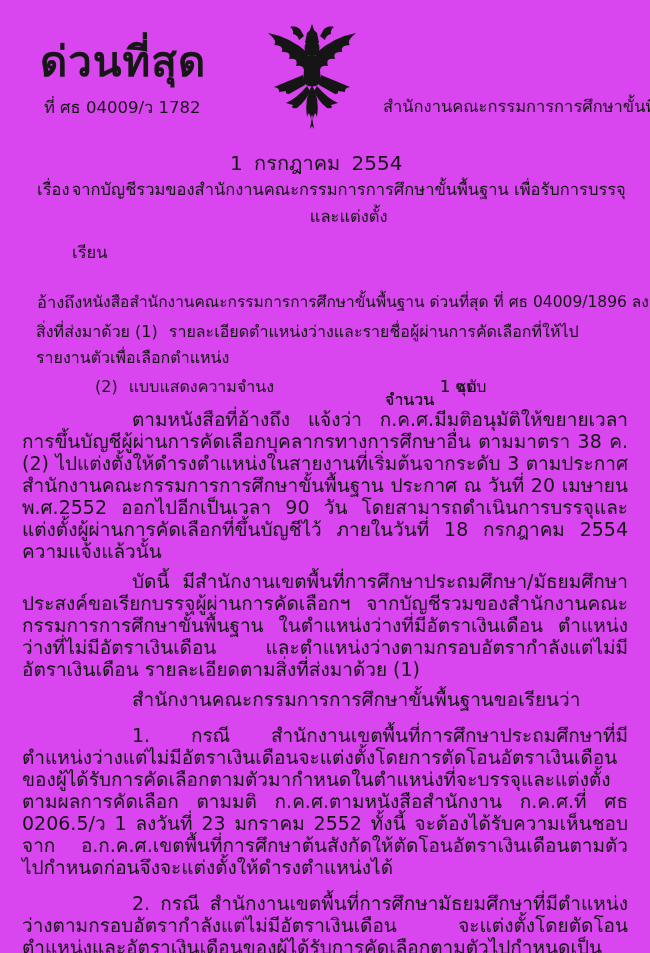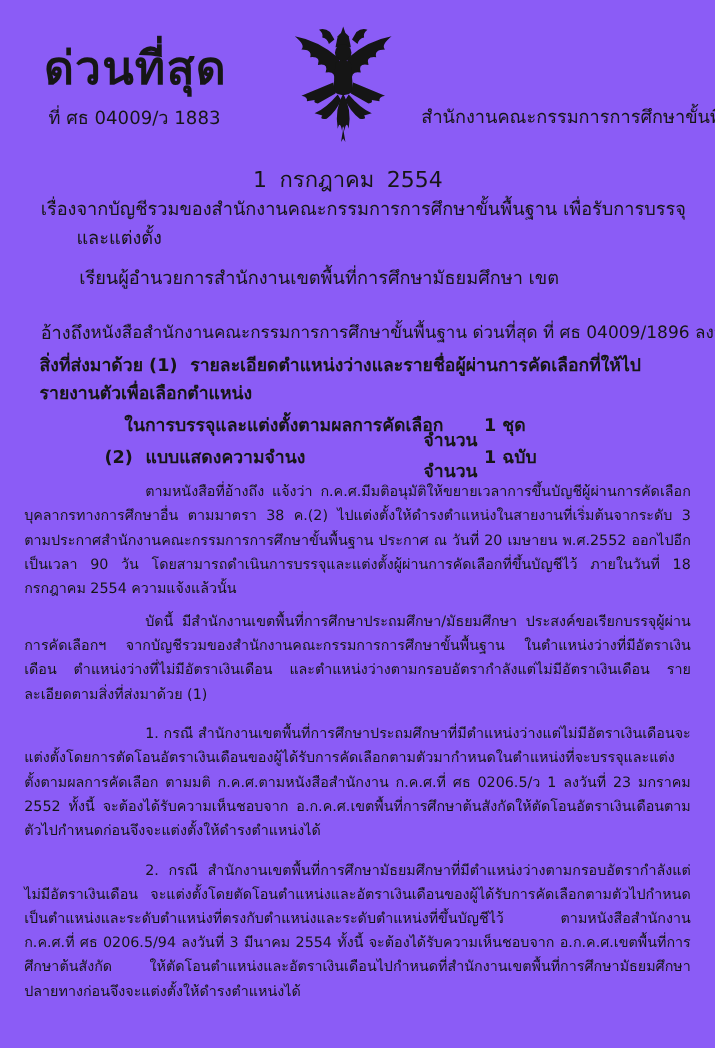--- a/index.html
+++ b/index.html
@@ -4,21 +4,21 @@
 <style>
   html, body { margin: 0; padding: 0; }
   body {
     width: 650px; height: 953px;
     background: #ffffff;
     color: #161616;
     font-family: "DejaVu Sans", "Liberation Sans", sans-serif;
     overflow: hidden;
     position: relative;
   }
-  .page { position: absolute; inset: 0; background: #8b5cf6; }
+  .page { position: absolute; inset: 0; background: #d946ef; }
 
   
   .stamp {
     position: absolute; left: 40px; top: 28px;
     font-size: 42px; font-weight: bold; letter-spacing: 1px;
     white-space: nowrap;
   }
   .refno {
     position: absolute; left: 44px; top: 94px;
     font-size: 16.5px; white-space: nowrap;
@@ -36,51 +36,51 @@
   }
 
   
   .letter { position: absolute; left: 22px; top: 176px; width: 606px; }
 
   .field { display: flex; align-items: flex-start; padding-left: 15px; font-size: 16.5px; }
   .flabel { flex: 0 0 auto; }
   .fval { flex: 1 1 auto; }
   .fline { display: block; }
 
-  .f-subject { line-height: 27px; }
+  .f-subject { line-height: 27px; text-align: center; }
   .f-subject .flabel { min-width: 30px; }
   .f-to { margin-top: 8px; line-height: 29px; }
   .f-to .flabel { min-width: 26px; margin-left: 35px; }
   .f-ref { margin-top: 22px; line-height: 27px; }
   .f-ref .flabel { min-width: 36px; }
   .f-ref .fval { font-size: 15.5px; white-space: nowrap; }
 
-  .encl-row { position: relative; padding-left: 14px; font-size: 16px; line-height: 26px; margin-top: 3px; font-weight: bold; }
+  .encl-row { position: relative; padding-left: 14px; font-size: 16px; line-height: 26px; margin-top: 3px; }
   .encl-label { display: inline-block; min-width: 57px; }
   .encl-num { display: inline-block; margin-right: 6px; }
   .encl-indent2 { padding-left: 91px; }
   .encl-indent1 { padding-left: 73px; }
   .qty-label { position: absolute; left: 363px; top: 13px; text-align: center; }
   .qty-val  { position: absolute; left: 418px; top: 0; }
 
   .para {
-    margin: 8px 0 0 0; font-size: 13px; line-height: 22px;
+    margin: 8px 0 0 0; font-size: 19px; line-height: 22px;
     text-align: justify; text-indent: 110px;
   }
   .para.tight { margin-top: 14px; }
   .para.lead-only { text-align: left; }
 </style>
 </head>
 <body>
 
 <div class="page">
 
   <div class="stamp">ด่วนที่สุด</div>
 
-  <div class="refno">ที่ ศธ 04009/ว 1883</div>
+  <div class="refno">ที่ ศธ 04009/ว 1782</div>
 
   <div class="emblem">
     <svg viewBox="0 0 100 112" xmlns="http://www.w3.org/2000/svg" aria-hidden="true">
       <g fill="#151515">
         <path d="M50 1 L53 10 L50 8 L47 10 Z"></path>
         <path d="M45 10 Q50 3 55 10 L57 20 L43 20 Z"></path>
         <path d="M38 6 Q33 2 28 4 Q32 7 31 11 Q36 12 37 17 L42 13 Z"></path>
         <path d="M62 6 Q67 2 72 4 Q68 7 69 11 Q64 12 63 17 L58 13 Z"></path>
         <ellipse cx="50" cy="25" rx="7.5" ry="8"></ellipse>
         <path d="M46 30 Q28 14 6 10 Q16 18 12 22 Q22 22 20 29 Q30 28 27 36 Q37 34 34 43 Q43 41 42 50 L48 54 Z"></path>
@@ -107,45 +107,44 @@
     <div class="field f-subject">
       <span class="flabel">เรื่อง</span>
       <span class="fval">
         <span class="fline">จากบัญชีรวมของสำนักงานคณะกรรมการการศึกษาขั้นพื้นฐาน  เพื่อรับการบรรจุและแต่งตั้ง</span>
       </span>
     </div>
 
     <div class="field f-to">
       <span class="flabel">เรียน</span>
       <span class="fval">
-        <span class="fline">ผู้อำนวยการสำนักงานเขตพื้นที่การศึกษามัธยมศึกษา  เขต</span>
       </span>
     </div>
 
     <div class="field f-ref">
       <span class="flabel">อ้างถึง</span>
       <span class="fval">หนังสือสำนักงานคณะกรรมการการศึกษาขั้นพื้นฐาน ด่วนที่สุด  ที่ ศธ 04009/1896  ลงวันที่ 25 เมษายน 2554</span>
     </div>
 
     <div class="encl-row">
       <span class="encl-label">สิ่งที่ส่งมาด้วย</span>
       <span class="encl-num">(1)</span>
       <span>รายละเอียดตำแหน่งว่างและรายชื่อผู้ผ่านการคัดเลือกที่ให้ไปรายงานตัวเพื่อเลือกตำแหน่ง</span>
     </div>
     <div class="encl-row encl-indent2">
-      <span>ในการบรรจุและแต่งตั้งตามผลการคัดเลือก</span>
       <span class="qty-label">จำนวน</span>
       <span class="qty-val">1 ชุด</span>
     </div>
     <div class="encl-row encl-indent1">
       <span class="encl-num">(2)</span>
       <span>แบบแสดงความจำนง</span>
       <span class="qty-label">จำนวน</span>
       <span class="qty-val">1 ฉบับ</span>
     </div>
 
     <p class="para">ตามหนังสือที่อ้างถึง แจ้งว่า ก.ค.ศ.มีมติอนุมัติให้ขยายเวลาการขึ้นบัญชีผู้ผ่านการคัดเลือกบุคลากรทางการศึกษาอื่น ตามมาตรา 38 ค.(2) ไปแต่งตั้งให้ดำรงตำแหน่งในสายงานที่เริ่มต้นจากระดับ 3 ตามประกาศสำนักงานคณะกรรมการการศึกษาขั้นพื้นฐาน  ประกาศ ณ วันที่ 20 เมษายน พ.ศ.2552  ออกไปอีกเป็นเวลา 90 วัน โดยสามารถดำเนินการบรรจุและแต่งตั้งผู้ผ่านการคัดเลือกที่ขึ้นบัญชีไว้ ภายในวันที่ 18 กรกฎาคม 2554  ความแจ้งแล้วนั้น</p>
     <p class="para">บัดนี้ มีสำนักงานเขตพื้นที่การศึกษาประถมศึกษา/มัธยมศึกษา  ประสงค์ขอเรียกบรรจุผู้ผ่านการคัดเลือกฯ จากบัญชีรวมของสำนักงานคณะกรรมการการศึกษาขั้นพื้นฐาน ในตำแหน่งว่างที่มีอัตราเงินเดือน  ตำแหน่งว่างที่ไม่มีอัตราเงินเดือน  และตำแหน่งว่างตามกรอบอัตรากำลังแต่ไม่มีอัตราเงินเดือน  รายละเอียดตามสิ่งที่ส่งมาด้วย (1)</p>
+    <p class="para lead-only">สำนักงานคณะกรรมการการศึกษาขั้นพื้นฐานขอเรียนว่า</p>
     <p class="para tight">1. กรณี สำนักงานเขตพื้นที่การศึกษาประถมศึกษาที่มีตำแหน่งว่างแต่ไม่มีอัตราเงินเดือนจะแต่งตั้งโดยการตัดโอนอัตราเงินเดือนของผู้ได้รับการคัดเลือกตามตัวมากำหนดในตำแหน่งที่จะบรรจุและแต่งตั้งตามผลการคัดเลือก  ตามมติ ก.ค.ศ.ตามหนังสือสำนักงาน ก.ค.ศ.ที่ ศธ 0206.5/ว 1 ลงวันที่ 23 มกราคม 2552  ทั้งนี้ จะต้องได้รับความเห็นชอบจาก  อ.ก.ค.ศ.เขตพื้นที่การศึกษาต้นสังกัดให้ตัดโอนอัตราเงินเดือนตามตัวไปกำหนดก่อนจึงจะแต่งตั้งให้ดำรงตำแหน่งได้</p>
     <p class="para tight">2. กรณี สำนักงานเขตพื้นที่การศึกษามัธยมศึกษาที่มีตำแหน่งว่างตามกรอบอัตรากำลังแต่ไม่มีอัตราเงินเดือน  จะแต่งตั้งโดยตัดโอนตำแหน่งและอัตราเงินเดือนของผู้ได้รับการคัดเลือกตามตัวไปกำหนดเป็นตำแหน่งและระดับตำแหน่งที่ตรงกับตำแหน่งและระดับตำแหน่งที่ขึ้นบัญชีไว้ ตามหนังสือสำนักงาน ก.ค.ศ.ที่ ศธ 0206.5/94 ลงวันที่ 3 มีนาคม 2554   ทั้งนี้ จะต้องได้รับความเห็นชอบจาก อ.ก.ค.ศ.เขตพื้นที่การศึกษาต้นสังกัด ให้ตัดโอนตำแหน่งและอัตราเงินเดือนไปกำหนดที่สำนักงานเขตพื้นที่การศึกษามัธยมศึกษาปลายทางก่อนจึงจะแต่งตั้งให้ดำรงตำแหน่งได้</p>
 
   </div>
 </div>
 
 </body></html>

